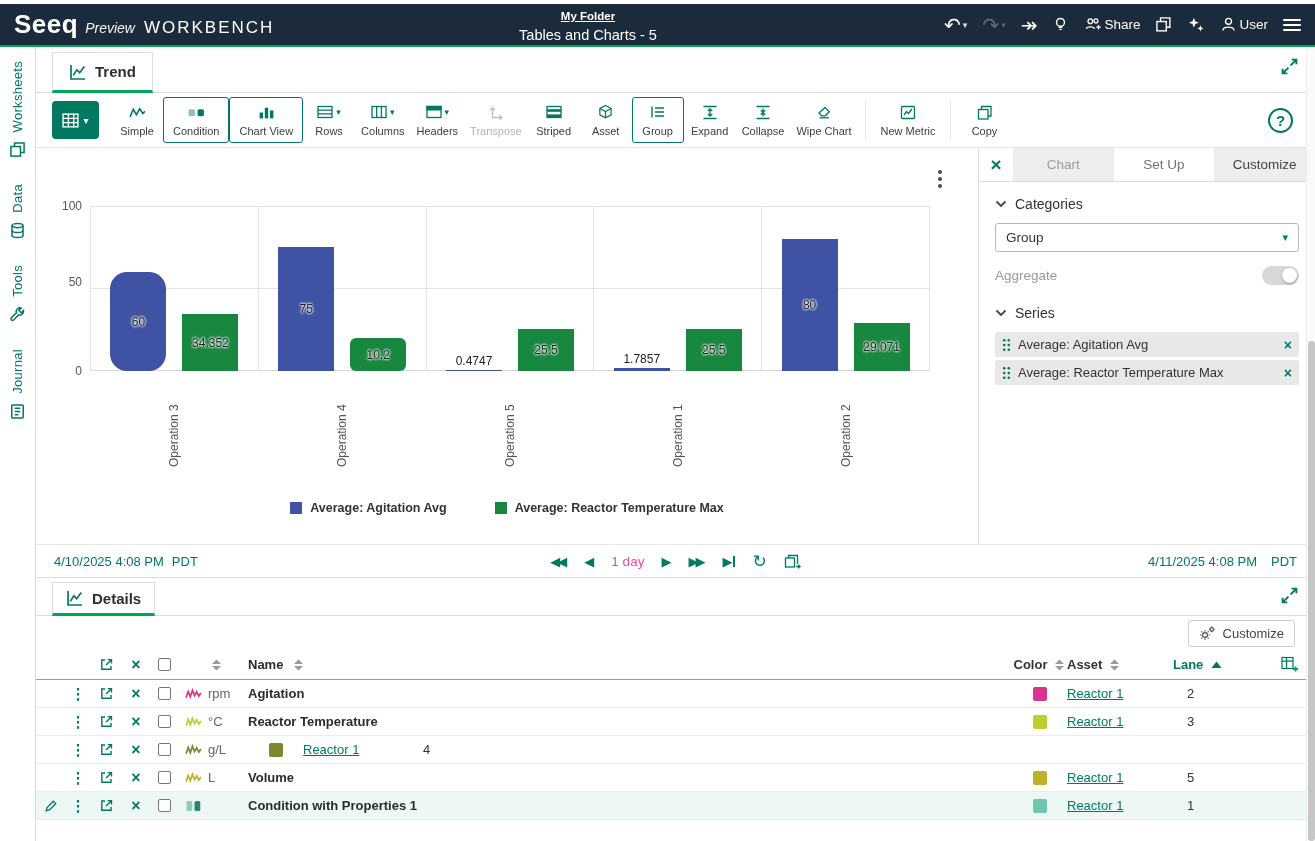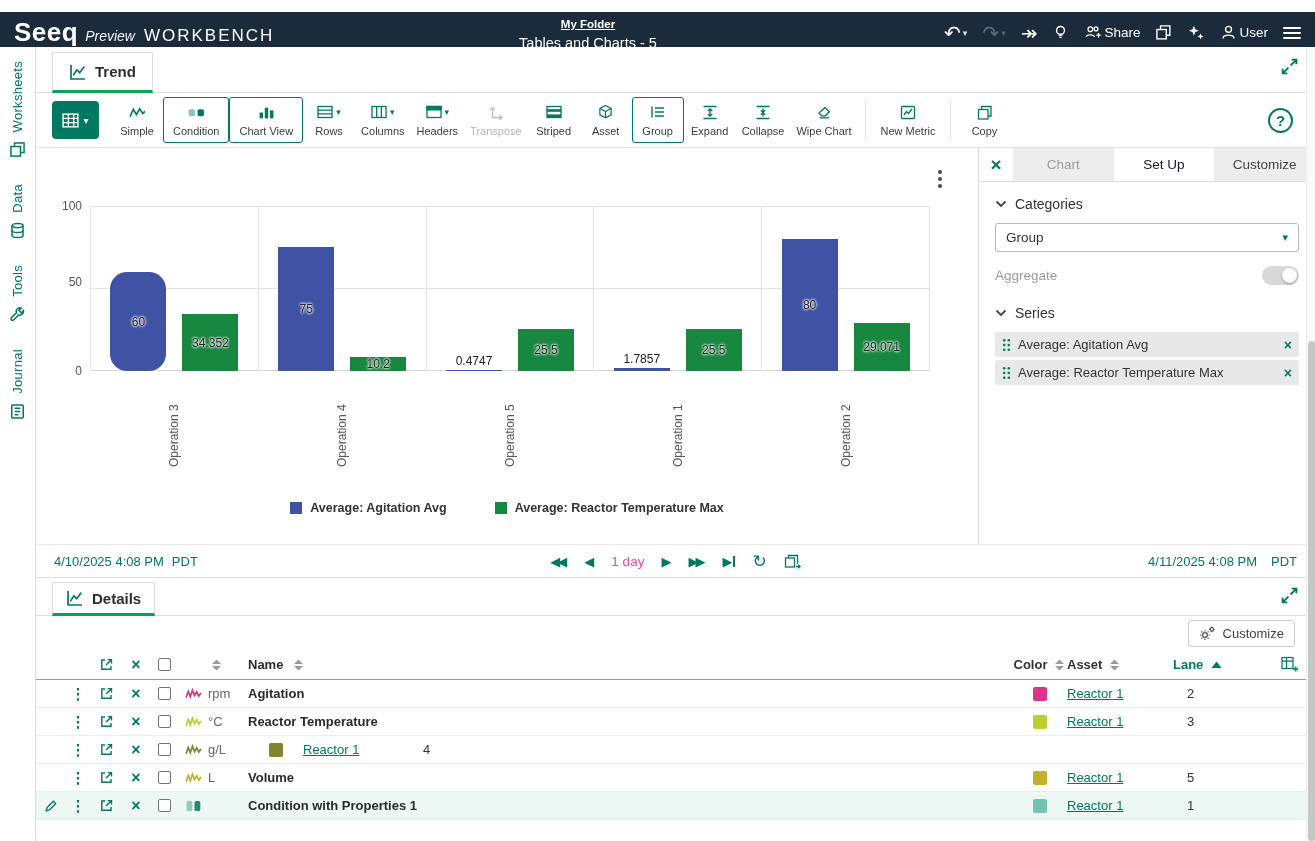--- a/index.html
+++ b/index.html
@@ -5,21 +5,21 @@
   :root{
     --navy:#1B2B3B; --green:#00A651; --teal:#007960; --ink:#333;
     --border:#DCDCDC; --lightline:#E4E4E4;
   }
   *{box-sizing:border-box; margin:0; padding:0;}
   html,body{width:1315px; height:841px; overflow:hidden;}
   body{font-family:"Liberation Sans", sans-serif; background:#fff; color:var(--ink);}
   .app{position:relative; width:1315px; height:841px; overflow:hidden; background:#fff;}
 
   
-  .topbar{position:absolute; left:0; top:12px; width:100%; height:44px; background:var(--navy);
+  .topbar{position:absolute; left:0; top:4px; width:100%; height:44px; background:var(--navy);
     border-bottom:3px solid var(--green); display:flex; align-items:center; color:#fff;}
   .logo{display:flex; align-items:baseline; margin-left:14px; white-space:nowrap;}
   .logo-seeq{font-size:26px; font-weight:bold; letter-spacing:0.5px;}
   .logo-preview{font-size:14px; font-style:italic; margin-left:7px; opacity:.95;}
   .logo-workbench{font-size:17px; font-weight:400; letter-spacing:2px; margin-left:9px;}
   .topbar-center{position:absolute; left:588px; transform:translateX(-50%); top:2px; text-align:center;}
   .folder-link{display:inline-block; font-size:11.5px; font-weight:bold; color:#fff; text-decoration:underline; cursor:pointer;}
   .ws-title{font-size:14.5px; margin-top:3px; color:#fff;}
   .topbar-right{margin-left:auto; display:flex; align-items:center; gap:15px; margin-right:14px;}
   .tb-ic{display:flex; align-items:center; gap:2px; cursor:pointer; color:#fff;}
@@ -89,21 +89,21 @@
   .legend-item{display:flex; align-items:center; gap:8px; cursor:pointer;}
   .legend-swatch{width:12px; height:12px;}
   .legend-label{font-size:12.5px; font-weight:bold; color:#333;}
 
   
   .setup-panel{width:337px; border-left:1px solid var(--border); display:flex; flex-direction:column; background:#fff;}
   .panel-tabs{height:34px; display:flex; align-items:stretch; background:#EDEDED; border-bottom:1px solid var(--border);}
   .panel-close{width:34px; display:flex; align-items:center; justify-content:center; color:var(--teal);
     font-size:19px; font-weight:bold; cursor:pointer; background:#fff;}
   .ptab{flex:1; display:flex; align-items:center; justify-content:center; font-size:13.5px; color:#444; cursor:pointer; background:#EDEDED;}
-  .ptab.active{background:#fff; color:#0f172a;}
+  .ptab.active{background:#fff; color:#737373;}
   .ptab.disabled{color:#9C9C9C;}
   .panel-body{padding:14px 16px; overflow:hidden;}
   .section-header{display:flex; align-items:center; gap:8px; font-size:14px; color:#333; margin-bottom:11px; cursor:pointer;}
   .select{height:29px; border:1px solid #B9B9B9; border-radius:3px; display:flex; align-items:center;
     padding:0 10px; font-size:13.5px; color:#333; cursor:pointer; margin-bottom:14px;}
   .select .caret{margin-left:auto; color:var(--teal); font-size:11px;}
   .agg-row{display:flex; align-items:center; margin-bottom:20px;}
   .agg-label{font-size:13.5px; color:#999;}
   .toggle{margin-left:auto; width:37px; height:19px; border-radius:10px; background:#D8D8D8; position:relative; cursor:pointer;}
   .toggle .knob{position:absolute; right:2px; top:2px; width:15px; height:15px; border-radius:50%; background:#fff;
@@ -479,21 +479,21 @@
                   </div>
                 </div>
               </div>
               <div class="ccell">
                 <div class="barwrap">
                   <div class="bar" style="height: 124px; background: rgb(63, 82, 163);">
                     <div class="barlabel inside">75</div>
                   </div>
                 </div>
                 <div class="barwrap">
-                  <div class="bar" style="height: 14px; background: rgb(24, 135, 63);">
+                  <div class="bar" style="height: 33px; background: rgb(24, 135, 63); border-radius: 6px;">
                     <div class="barlabel inside">10.2</div>
                   </div>
                 </div>
               </div>
               <div class="ccell">
                 <div class="barwrap">
                   <div class="bar" style="height: 1px; background: rgb(63, 82, 163);"></div>
                   <div class="barlabel above" style="bottom: 3px;">0.4747</div>
                 </div>
                 <div class="barwrap">

